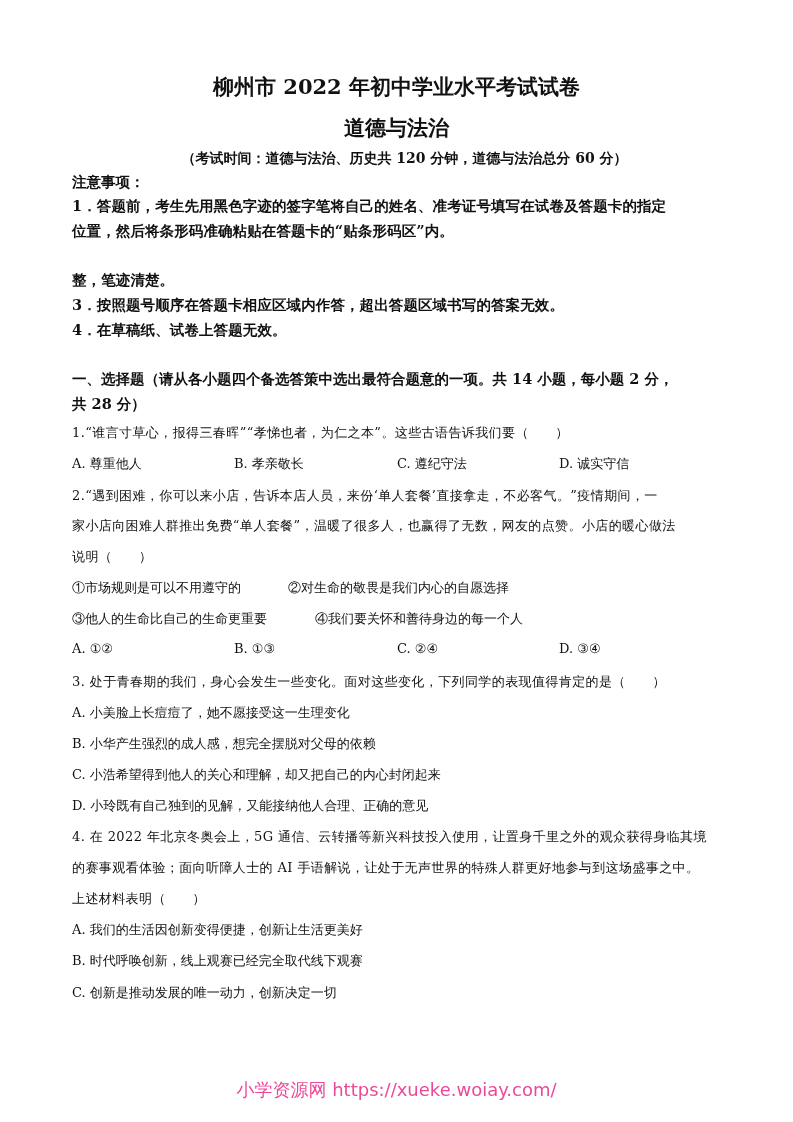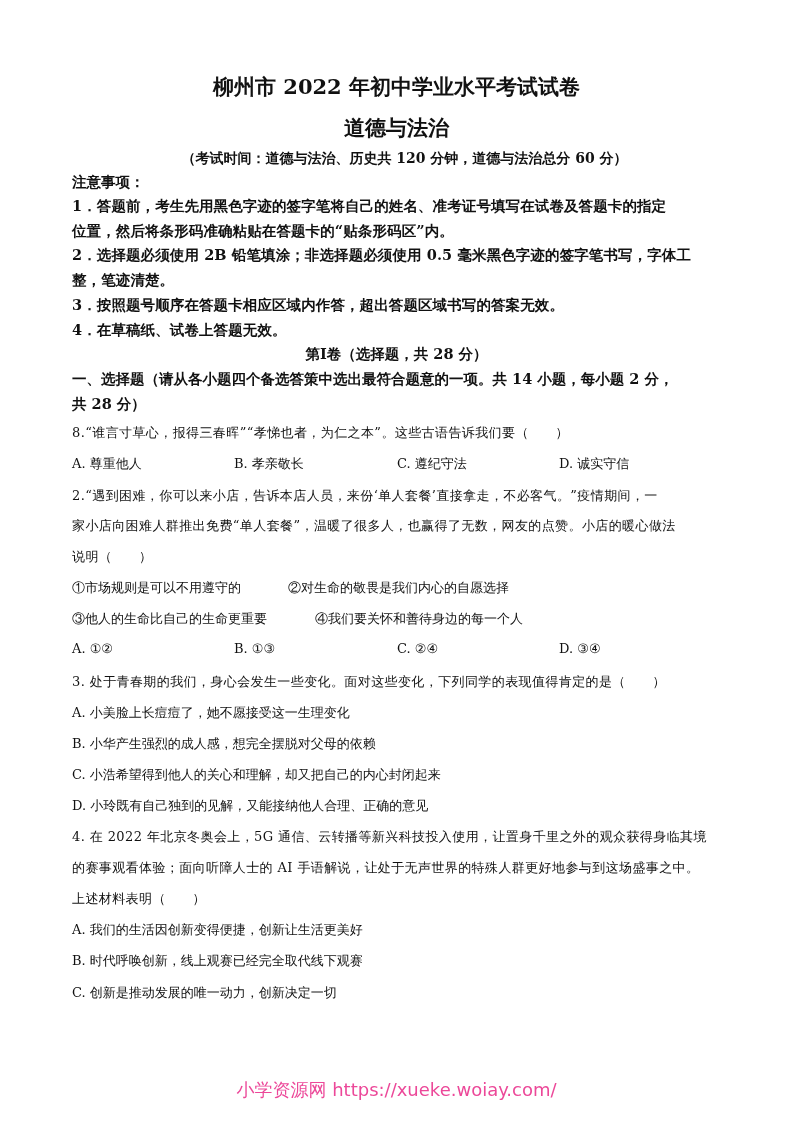--- a/index.html
+++ b/index.html
@@ -25,32 +25,30 @@
 
 <div class="page">
 
   <div class="line serif bold center title">柳州市 2022 年初中学业水平考试试卷</div>
   <div class="line serif bold center subject">道德与法治</div>
   <div class="line serif bold center exam-time">（考试时间：道德与法治、历史共 120 分钟，道德与法治总分 60 分）</div>
 
   <div class="line serif bold notice-h">注意事项：</div>
   <div class="line serif bold notice" style="top:197px">1．答题前，考生先用黑色字迹的签字笔将自己的姓名、准考证号填写在试卷及答题卡的指定</div>
   <div class="line serif bold notice" style="top:222px">位置，然后将条形码准确粘贴在答题卡的“贴条形码区”内。</div>
-  <div class="line serif bold notice" style="top:246px">2．选择题必须使用 2B 铅笔填涂；非选择题必须使用 0.5 毫米黑色字迹的签字笔书写，字体工</div>
   <div class="line serif bold notice" style="top:271px">整，笔迹清楚。</div>
   <div class="line serif bold notice" style="top:296px">3．按照题号顺序在答题卡相应区域内作答，超出答题区域书写的答案无效。</div>
   <div class="line serif bold notice" style="top:321px">4．在草稿纸、试卷上答题无效。</div>
 
-  <div class="line serif bold center vol">第Ⅰ卷（选择题，共 28 分）</div>
 
   <div class="line serif bold sec" style="top:370px">一、选择题（请从各小题四个备选答策中选出最符合题意的一项。共 14 小题，每小题 2 分，</div>
   <div class="line serif bold sec" style="top:395px">共 28 分）</div>
 
   <div>
-    <div class="line serif q" style="top:424px">8.“谁言寸草心，报得三春晖”“孝悌也者，为仁之本”。这些古语告诉我们要（　　）</div>
+    <div class="line serif q" style="top:424px">1.“谁言寸草心，报得三春晖”“孝悌也者，为仁之本”。这些古语告诉我们要（　　）</div>
     <div class="opt serif" style="left:72px;top:455px">A. 尊重他人</div>
     <div class="opt serif" style="left:234px;top:455px">B. 孝亲敬长</div>
     <div class="opt serif" style="left:397px;top:455px">C. 遵纪守法</div>
     <div class="opt serif" style="left:559px;top:455px">D. 诚实守信</div>
   </div>
 
   <div>
     <div class="line serif q" style="top:487px">2.“遇到困难，你可以来小店，告诉本店人员，来份‘单人套餐’直接拿走，不必客气。”疫情期间，一</div>
     <div class="line serif q" style="top:517px">家小店向困难人群推出免费“单人套餐”，温暖了很多人，也赢得了无数，网友的点赞。小店的暖心做法</div>
     <div class="line serif q" style="top:548px">说明（　　）</div>

